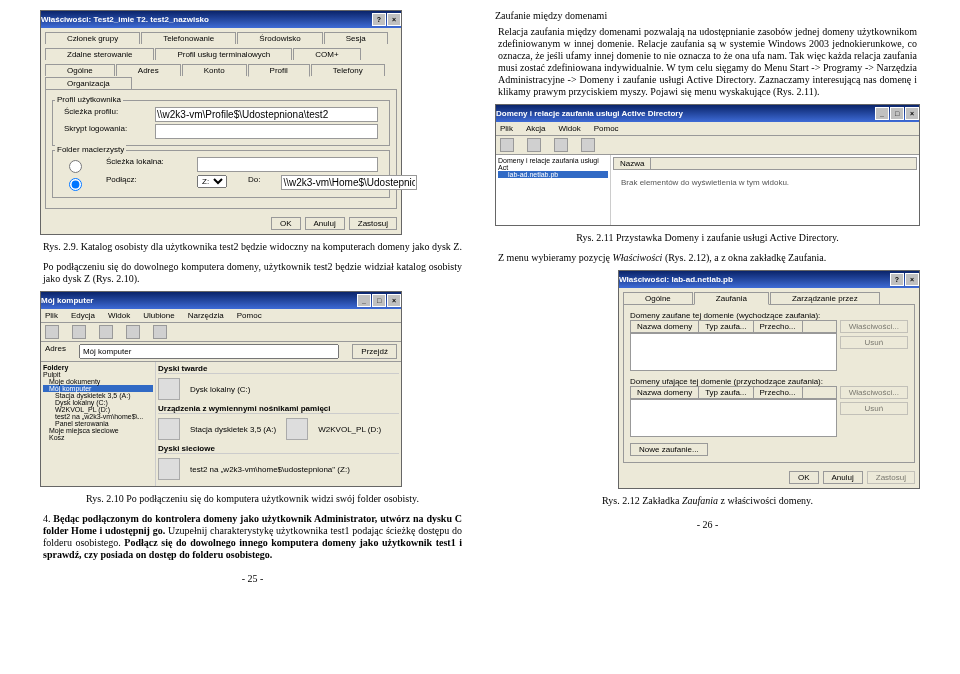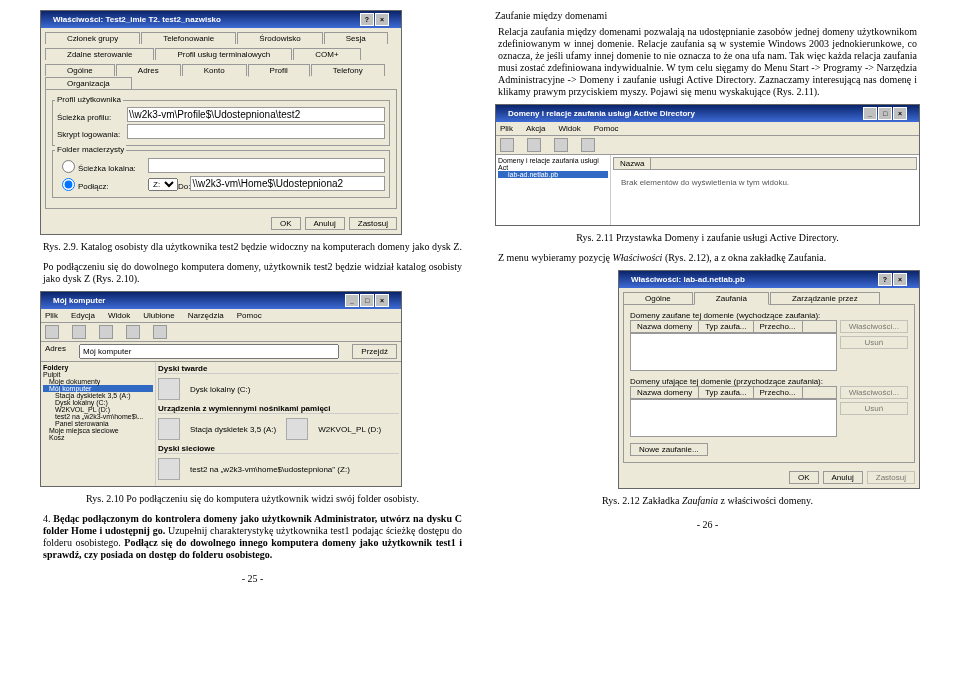--- a/index.html
+++ b/index.html
@@ -1,26 +1,26 @@
 <!DOCTYPE html>
 <html><head>
 <meta charset="utf-8">
 <style>
 body{margin:0;font-family:"Times New Roman",serif;font-size:10px;background:#fff;color:#000;width:960px;height:674px;overflow:hidden}
 .page{display:flex;gap:30px;padding:10px 40px}
 .col{flex:1;min-width:0}
 .win{border:1px solid #666;background:#ece9d8;font-family:Tahoma,sans-serif;font-size:8px;margin-bottom:6px}
-.titlebar{background:linear-gradient(#0a246a,#3e6bd6);color:#fff;padding:2px 12px;display:flex;align-items:center;justify-content:space-between;font-weight:bold}
+.titlebar{background:linear-gradient(#0a246a,#3e6bd6);color:#fff;padding:2px 0;display:flex;align-items:center;justify-content:space-between;font-weight:bold}
 .titlebar .btns{display:flex;gap:1px}
 .titlebar .btn{width:12px;height:11px;background:#c0c0c0;border:1px solid #fff;display:flex;align-items:center;justify-content:center;font-size:7px;color:#000}
 .tabs{display:flex;padding:4px 4px 0;gap:1px;flex-wrap:wrap}
 .tab{background:#ece9d8;border:1px solid #999;border-bottom:none;padding:1px 21px;font-size:8px}
 .tab.active{background:#ece9d8;border-bottom:1px solid #ece9d8;margin-bottom:-1px}
 .tabcontent{border:1px solid #999;margin:0 4px 4px;padding:6px;background:#ece9d8}
-.row{display:flex;align-items:flex-end;gap:0;margin:2px 0}
+.row{display:flex;align-items:flex-start;gap:21px;margin:2px 7px}
 .row label{min-width:70px}
 .row input[type=text]{border:1px solid #999;background:#fff;padding:1px;font-size:10px;flex:1}
 .group{border:1px solid #999;padding:4px;margin:4px 0;position:relative}
 .group .legend{position:absolute;top:-6px;left:2px;background:#ece9d8;padding:0 2px;font-size:8px}
 .btnrow{display:flex;justify-content:flex-end;gap:4px;padding:4px}
 .wbtn{border:1px solid #999;background:#ece9d8;padding:1px 8px;font-size:8px}
 .heading{font-weight:normal;margin:0 0 4px}
 p{margin:0 3px 6px;text-align:justify;line-height:1.2}
 .caption{text-align:center;margin:4px 0 8px}
 .pageno{text-align:center;margin-top:12px}

